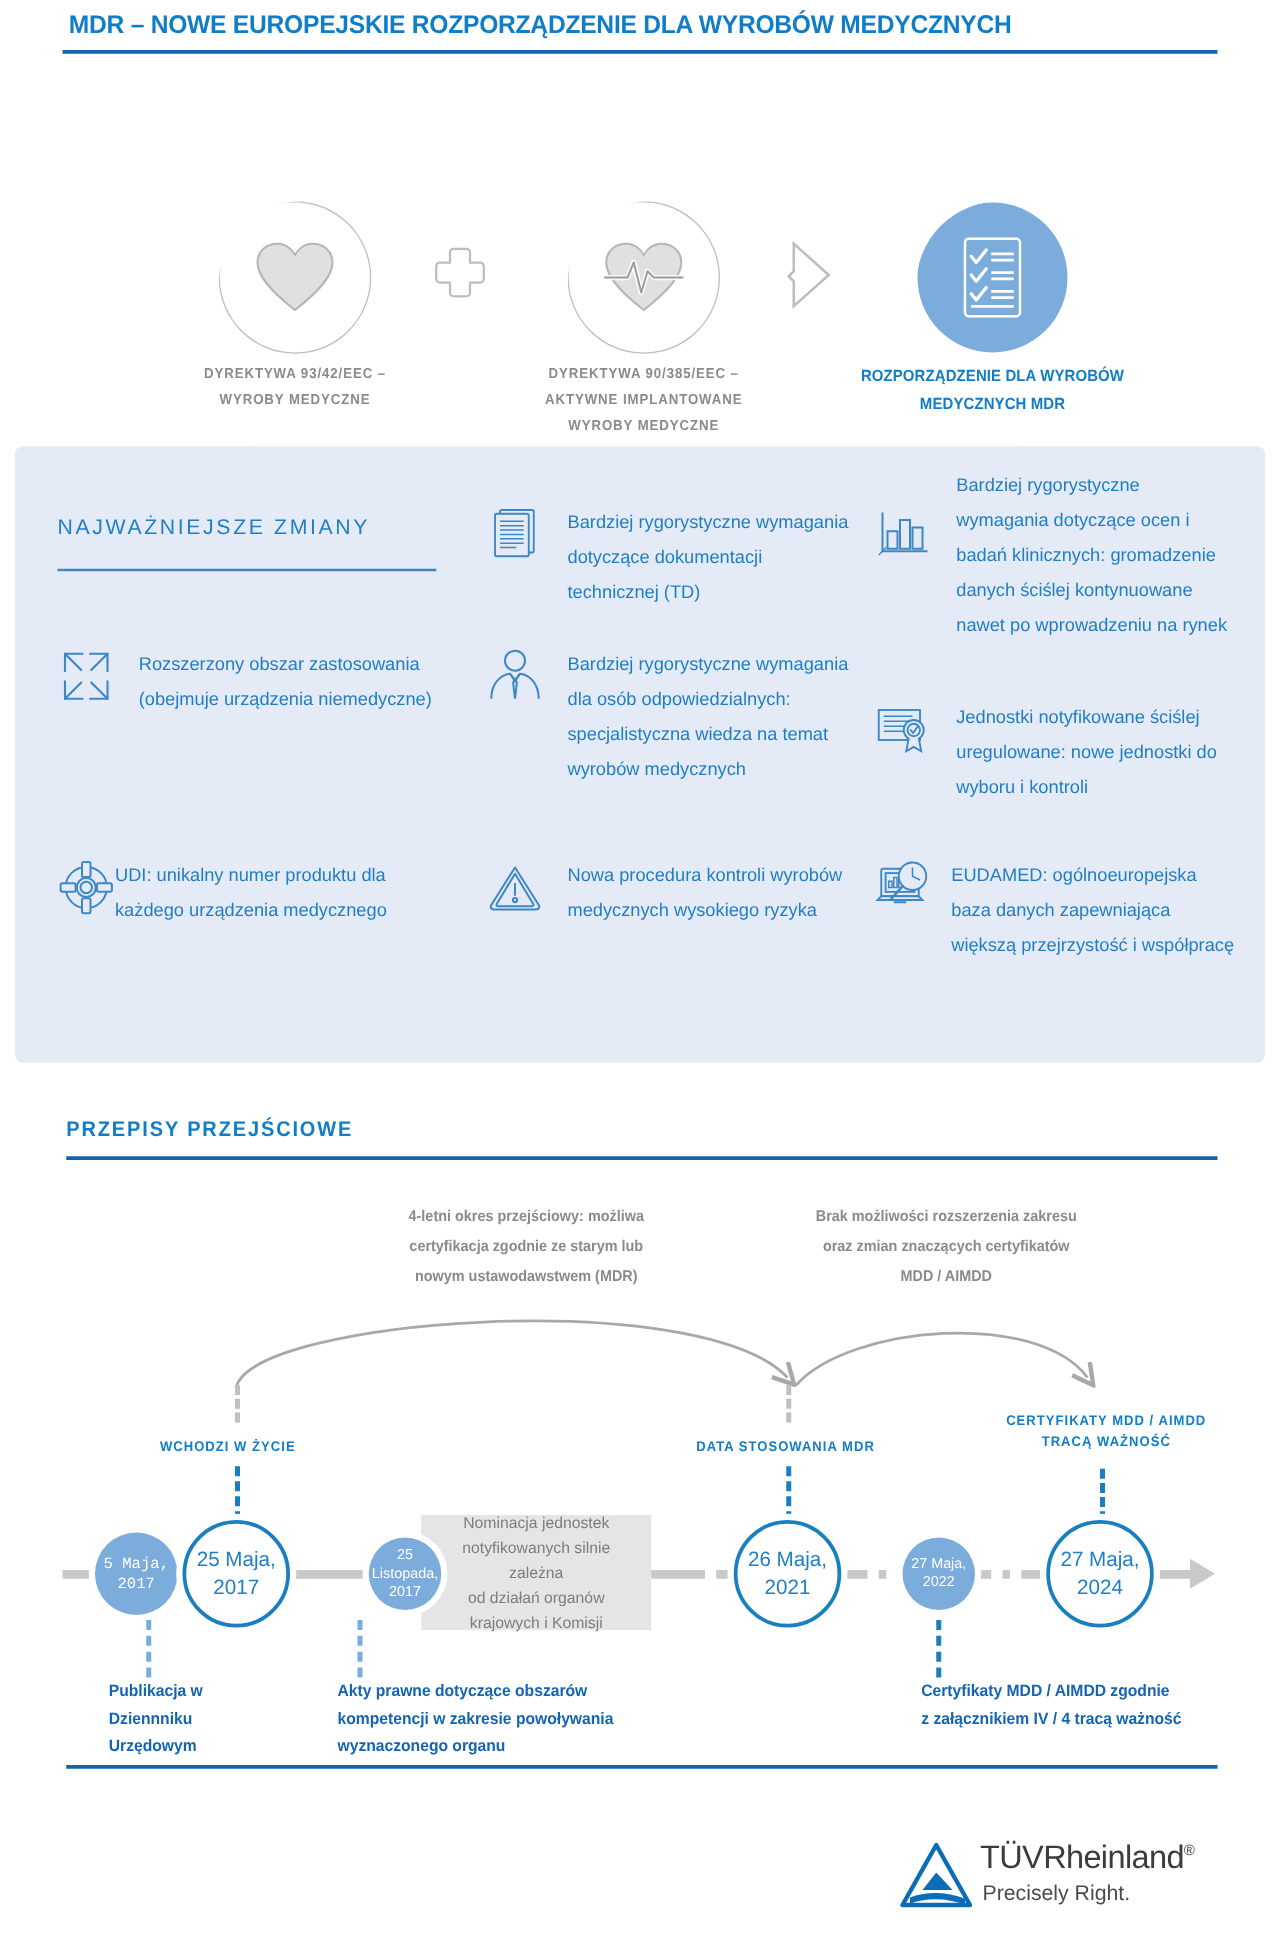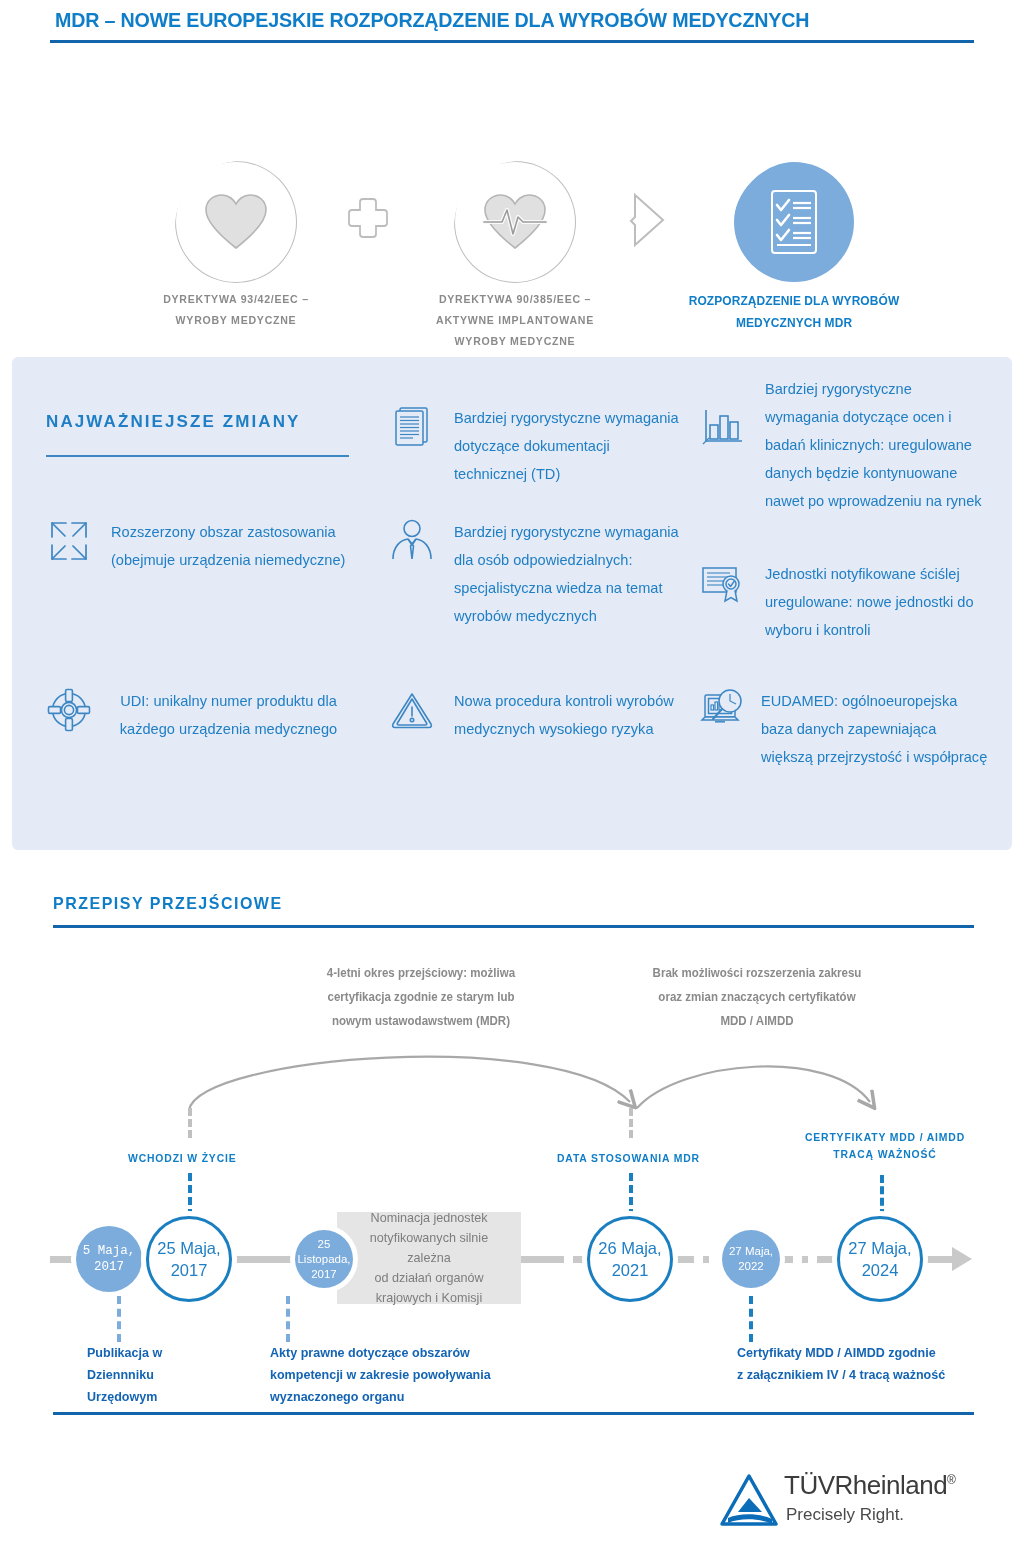--- a/index.html
+++ b/index.html
@@ -60,21 +60,21 @@
   .plus-sign { position:absolute; left:346px; top:140px; width:44px; height:44px; }
   .arrow-sign { position:absolute; left:627px; top:136px; width:42px; height:56px; }
 
   
   .changes {
     position:absolute; left:12px; top:357px; width:1000px; height:493px;
     background:#e4ebf7; border-radius:6px;
   }
   .changes-title {
     position:absolute; left:46px; top:412px;
-    font-size:17px; letter-spacing:2.1px; color:#1f7ec4; font-weight:bold;
+    font-size:17px; letter-spacing:2.1px; color:#1f7ec4; font-weight:normal;
   }
   .changes-rule {
     position:absolute; left:46px; top:455px; width:303px; height:2px; background:#3d87c4;
   }
 
   .change-item { position:absolute; display:flex; align-items:flex-start; }
   .change-ico { flex:0 0 auto; width:46px; height:46px; position:relative; }
   .change-txt {
     color:#1f7ec4; font-size:14.6px; line-height:28px;
     font-family:"Liberation Sans", sans-serif;
@@ -240,21 +240,21 @@
       <svg width="46" height="46" viewBox="0 0 46 46" stroke="#3d87c4" fill="none" stroke-width="1.6">
         <circle cx="23" cy="23" r="16.5"></circle>
         <circle cx="23" cy="23" r="7.6"></circle>
         <circle cx="23" cy="23" r="4.6"></circle>
         <rect x="19.6" y="2.5" width="6.8" height="12" rx="1.4" fill="#e4ebf7"></rect>
         <rect x="19.6" y="31.5" width="6.8" height="12" rx="1.4" fill="#e4ebf7"></rect>
         <rect x="2.5" y="19.6" width="12" height="6.8" rx="1.4" fill="#e4ebf7"></rect>
         <rect x="31.5" y="19.6" width="12" height="6.8" rx="1.4" fill="#e4ebf7"></rect>
       </svg>
     </div>
-    <div class="change-txt" style="margin-left:19px;text-align:center;">UDI: unikalny numer produktu dla każdego urządzenia medycznego</div>
+    <div class="change-txt" style="">UDI: unikalny numer produktu dla każdego urządzenia medycznego</div>
   </div>
 
   <div class="change-item" style="left:389px; top:404px; width:290px;">
     <div class="change-ico">
       <svg width="46" height="46" viewBox="0 0 46 46" stroke="#3d87c4" fill="none" stroke-width="1.5">
         <rect x="11" y="4" width="27" height="34" rx="1.5" fill="#e4ebf7"></rect>
         <rect x="7" y="7" width="27" height="34" rx="1.5" fill="#e4ebf7"></rect>
         <g stroke-width="1.2">
           <line x1="11" y1="13" x2="30" y2="13"></line>
             <line x1="11" y1="16.5" x2="30" y2="16.5"></line>
@@ -296,21 +296,21 @@
   <div class="change-item" style="left:700px; top:375px; width:288px;">
     <div class="change-ico" style="margin-top:28px;">
       <svg width="46" height="46" viewBox="0 0 46 46" stroke="#3d87c4" fill="none" stroke-width="1.6">
         <polyline points="6,7 6,38 42,38"></polyline>
         <polyline points="3,41 9,35" stroke-width="1.2"></polyline>
         <rect x="10" y="22" width="8" height="14"></rect>
         <rect x="20" y="13" width="8" height="23"></rect>
         <rect x="30" y="19" width="8" height="17"></rect>
       </svg>
     </div>
-    <div class="change-txt" style="margin-left:19px;">Bardziej rygorystyczne wymagania dotyczące ocen  i badań klinicznych: uregulowane danych będzie kontynuowane nawet po wprowadzeniu na rynek</div>
+    <div class="change-txt" style="margin-left:19px;">Bardziej rygorystyczne wymagania dotyczące ocen  i badań klinicznych: gromadzenie danych ściślej kontynuowane nawet po wprowadzeniu na rynek</div>
   </div>
 
   <div class="change-item" style="left:700px; top:560px; width:288px;">
     <div class="change-ico">
       <svg width="46" height="46" viewBox="0 0 46 46" stroke="#3d87c4" fill="none" stroke-width="1.5">
         <rect x="3" y="8" width="33" height="24" fill="#e4ebf7"></rect>
         <g stroke-width="1.1">
           <line x1="7" y1="13" x2="30" y2="13"></line>
             <line x1="7" y1="17" x2="30" y2="17"></line>
           <line x1="7" y1="21" x2="30" y2="21"></line>

